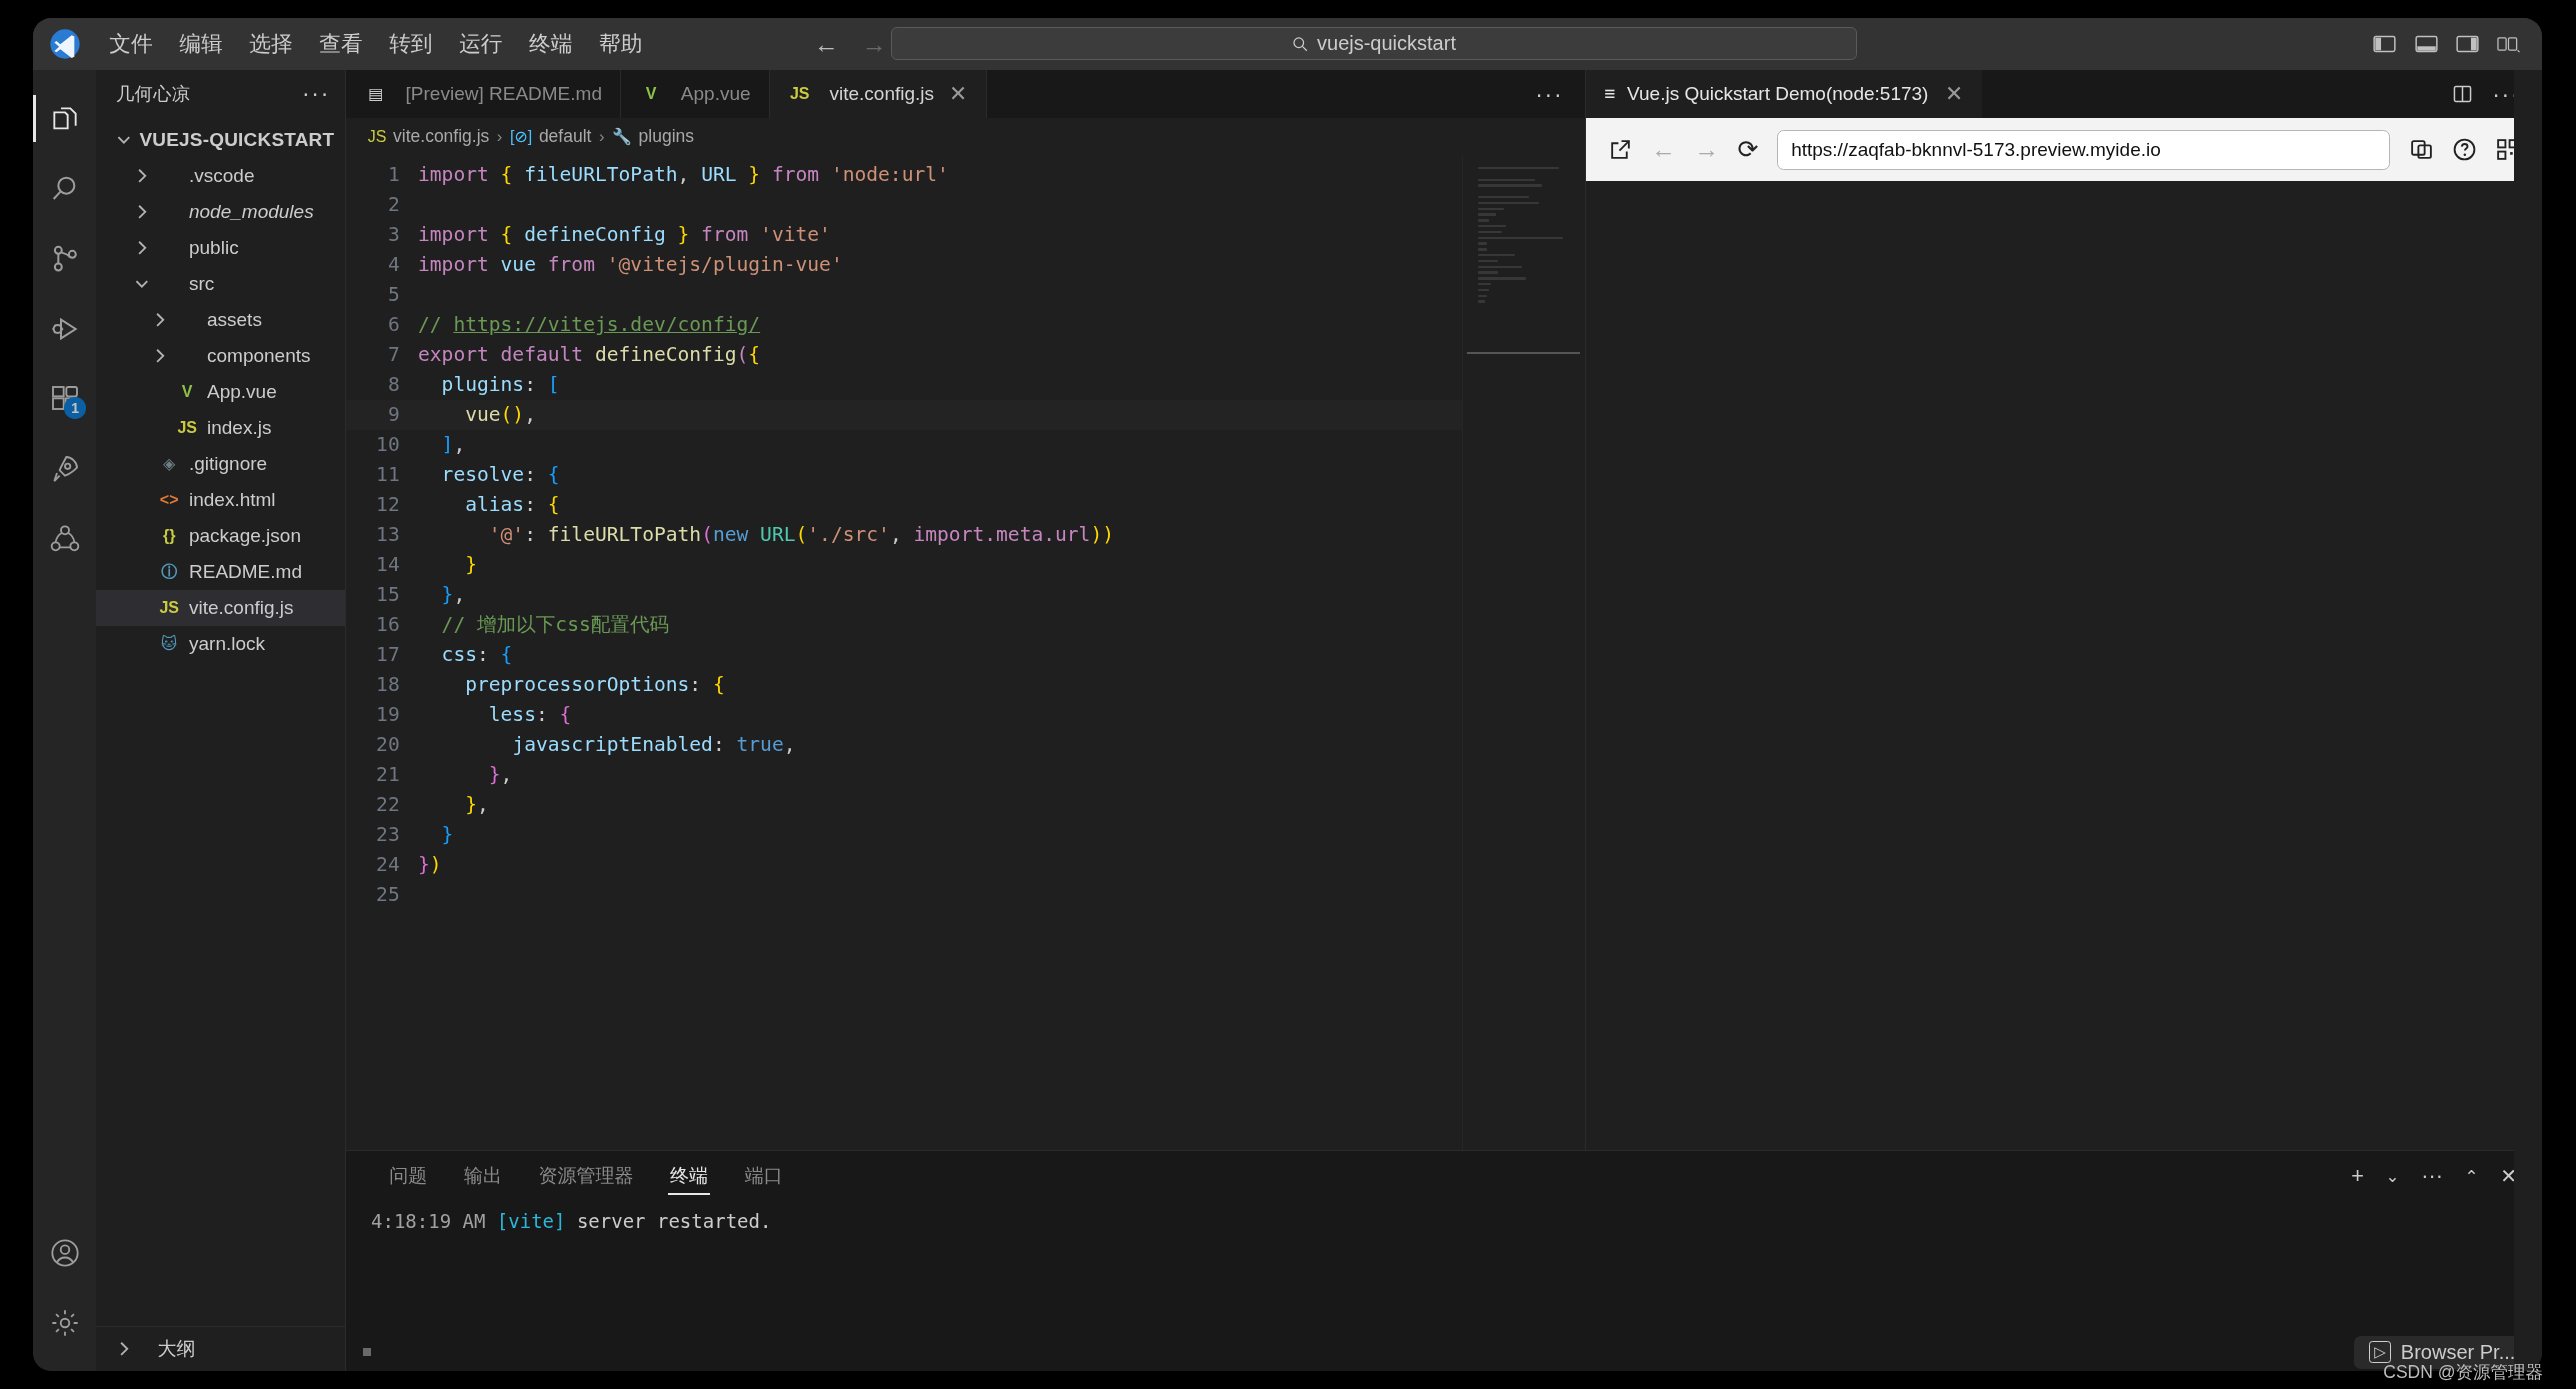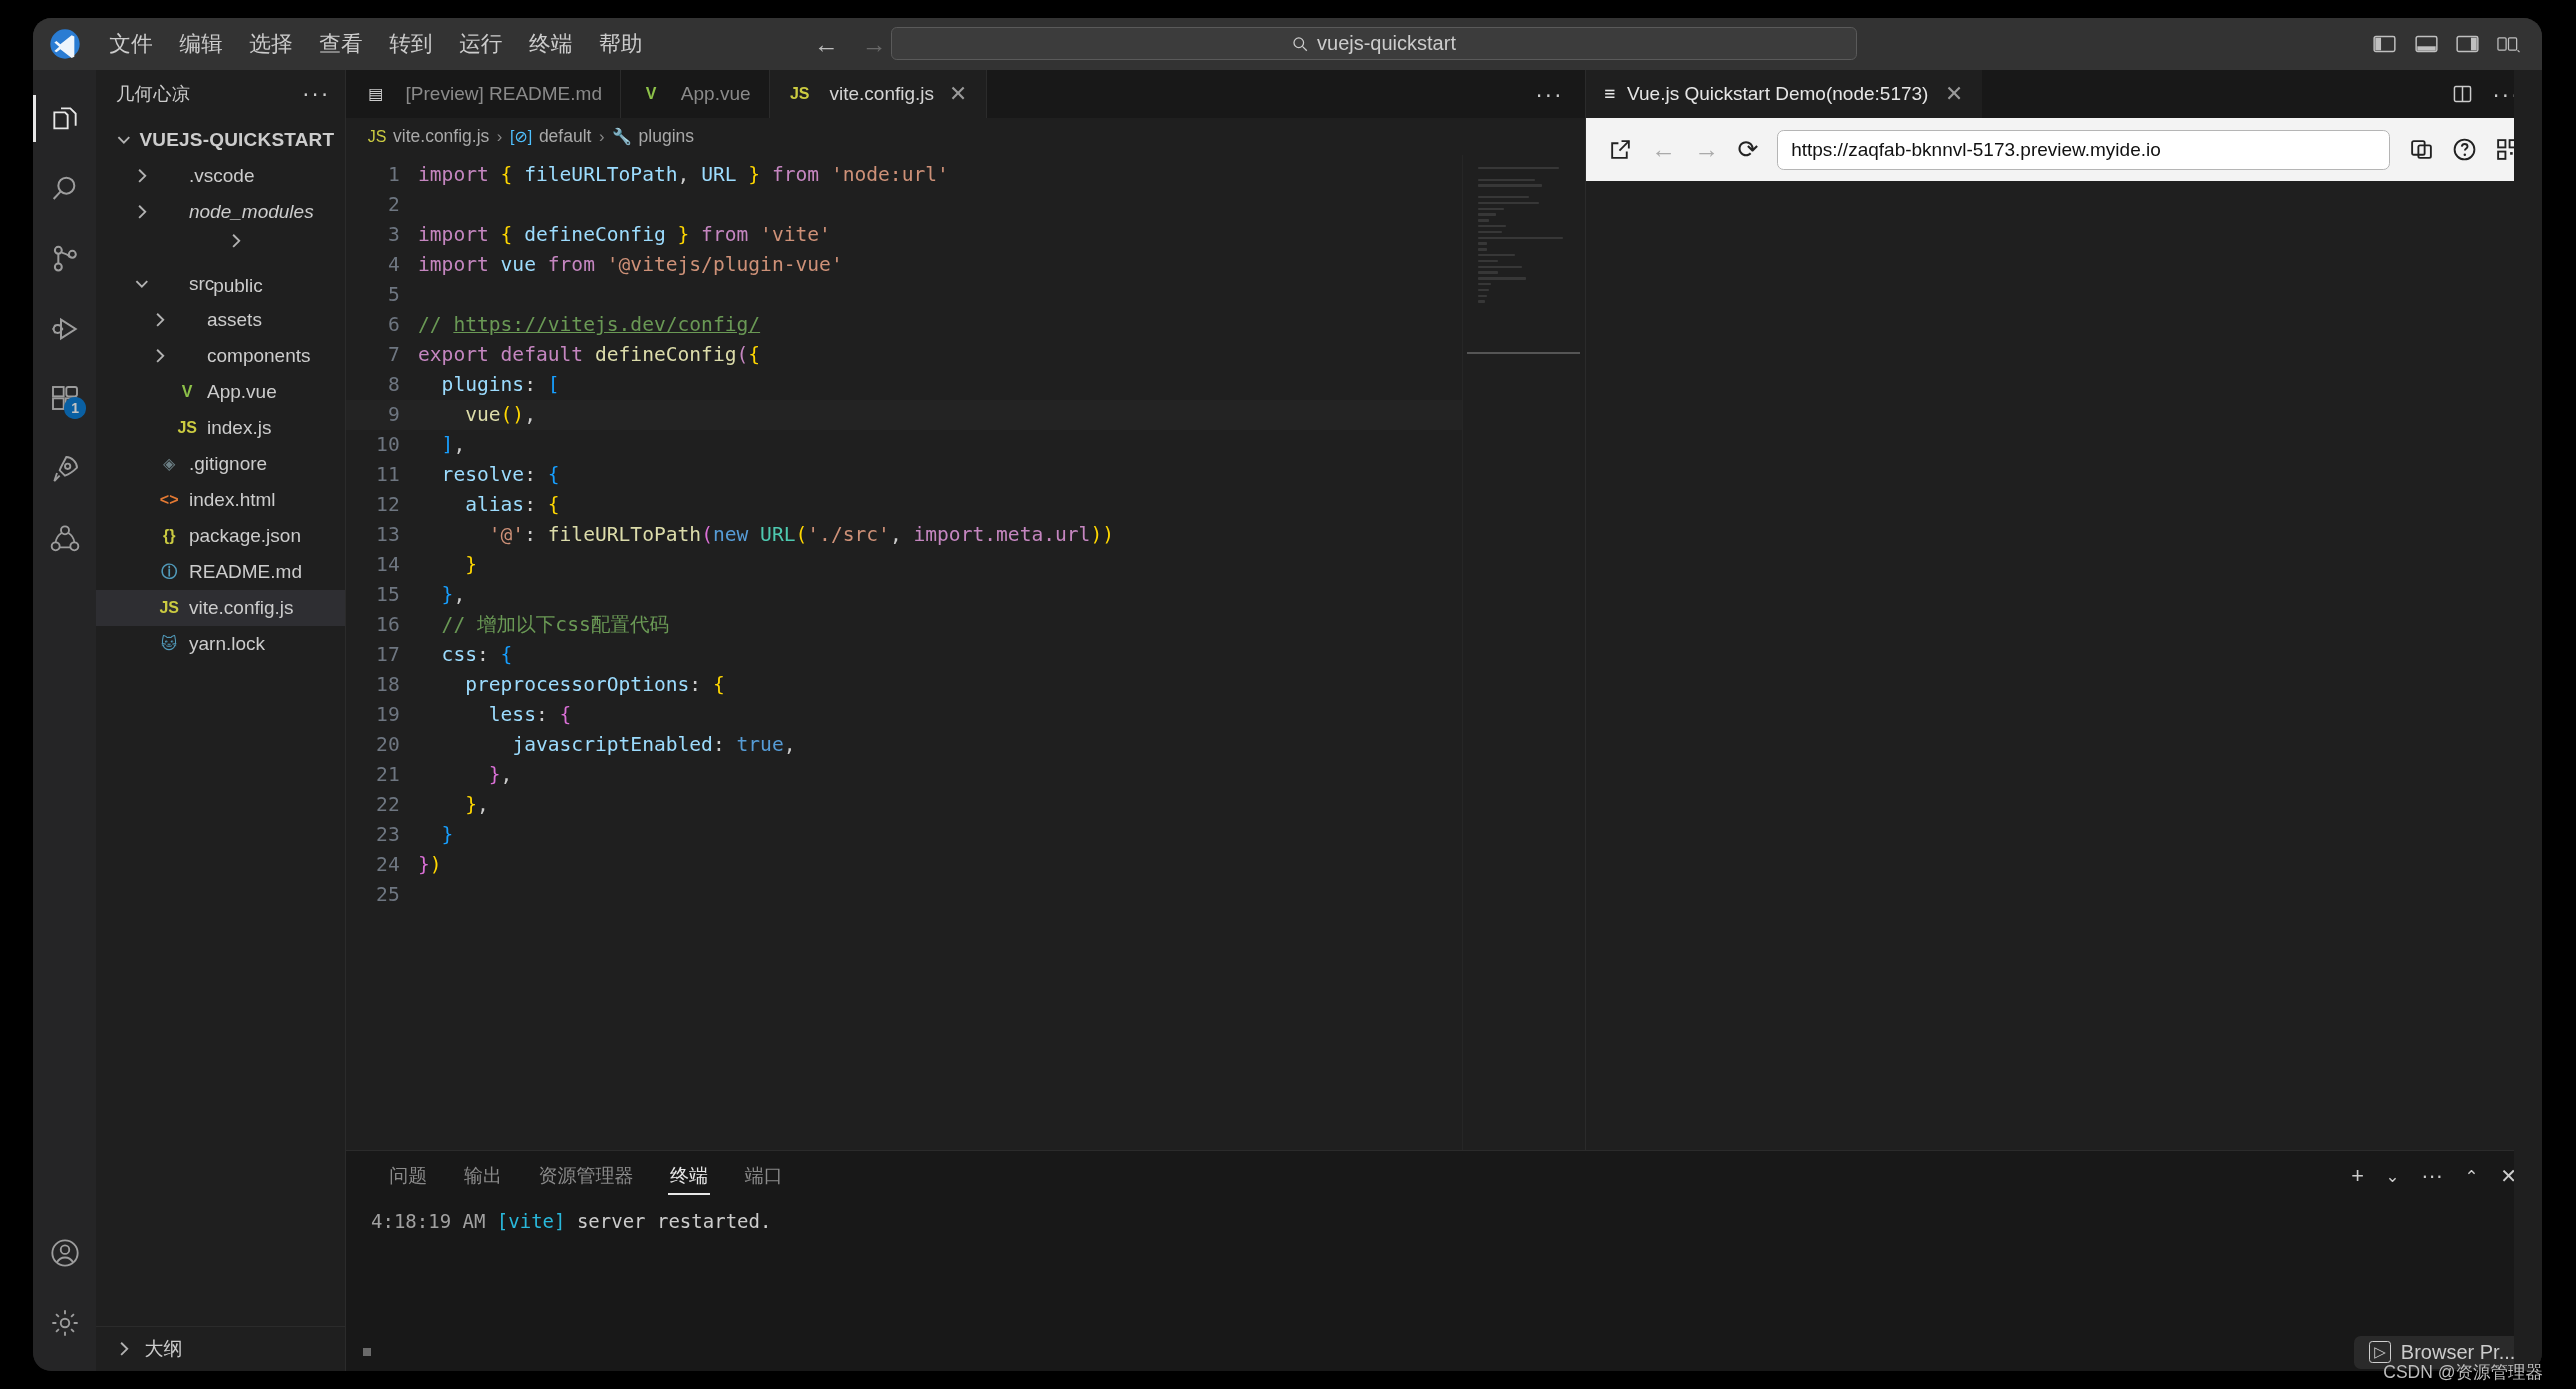--- a/index.html
+++ b/index.html
@@ -89,21 +89,21 @@
     height: 36px; display: flex; align-items:center; color:#cccccc;
     font-size: 19px; white-space: nowrap; cursor: default;
   }
   .row.selected { background: #2e2e32; }
   .row.rootrow { font-weight: 700; font-size: 19px; letter-spacing: 0.2px; }
   .chev { width: 21.7px; height: 21.7px; flex: 0 0 21.7px; margin-right: 5px; opacity:.85; }
   .fico { width: 23px; flex:0 0 23px; margin-right: 8.3px; text-align:center;
           font-size: 16px; font-weight: 700; line-height: 1; }
   .sb-footer {
     height: 45px; border-top: 0.8px solid #2b2b2b; display:flex; align-items:center;
-    padding-left: 16.7px; color:#cccccc; font-size: 19px; gap: 5px;
+    padding-left: 16.7px; color:#cccccc; font-size: 19px; gap: 18px;
   }
 
   
   .editor-col { flex: 1; min-width: 0; display:flex; flex-direction: column; background:#1f1f1f; }
   .editor-top { flex: 1; min-height: 0; display:flex; }
 
   .editor-main { flex: 1; min-width:0; display:flex; flex-direction:column; border-right:0.8px solid #2b2b2b;}
   .tabsbar { height: 48px; min-height:48px; background:#181818; display:flex; align-items:stretch; position:relative;}
   .tab {
     display:flex; align-items:center; gap: 10px; padding: 0 18.3px;
@@ -366,21 +366,21 @@
             <span class="fico"></span>
             <span>.vscode</span>
           </div>
           <div class="row" style="padding-left: 35px; font-style: italic;">
             <svg class="chev" viewBox="0 0 16 16">
               <path d="M6 3.5l4.5 4.5L6 12.5" fill="none" stroke="#cccccc" stroke-width="1.4"></path>
             </svg>
             <span class="fico"></span>
             <span>node_modules</span>
           </div>
-          <div class="row" style="padding-left: 35px; flex-direction: column;">
+          <div class="row" style="padding-left: 35px;">
             <svg class="chev" viewBox="0 0 16 16">
               <path d="M6 3.5l4.5 4.5L6 12.5" fill="none" stroke="#cccccc" stroke-width="1.4"></path>
             </svg>
             <span class="fico"></span>
             <span>public</span>
           </div>
           <div class="row" style="padding-left: 35px;">
             <svg class="chev" viewBox="0 0 16 16">
               <path d="M4 6l4 4 4-4" fill="none" stroke="#cccccc" stroke-width="1.4"></path>
             </svg>

